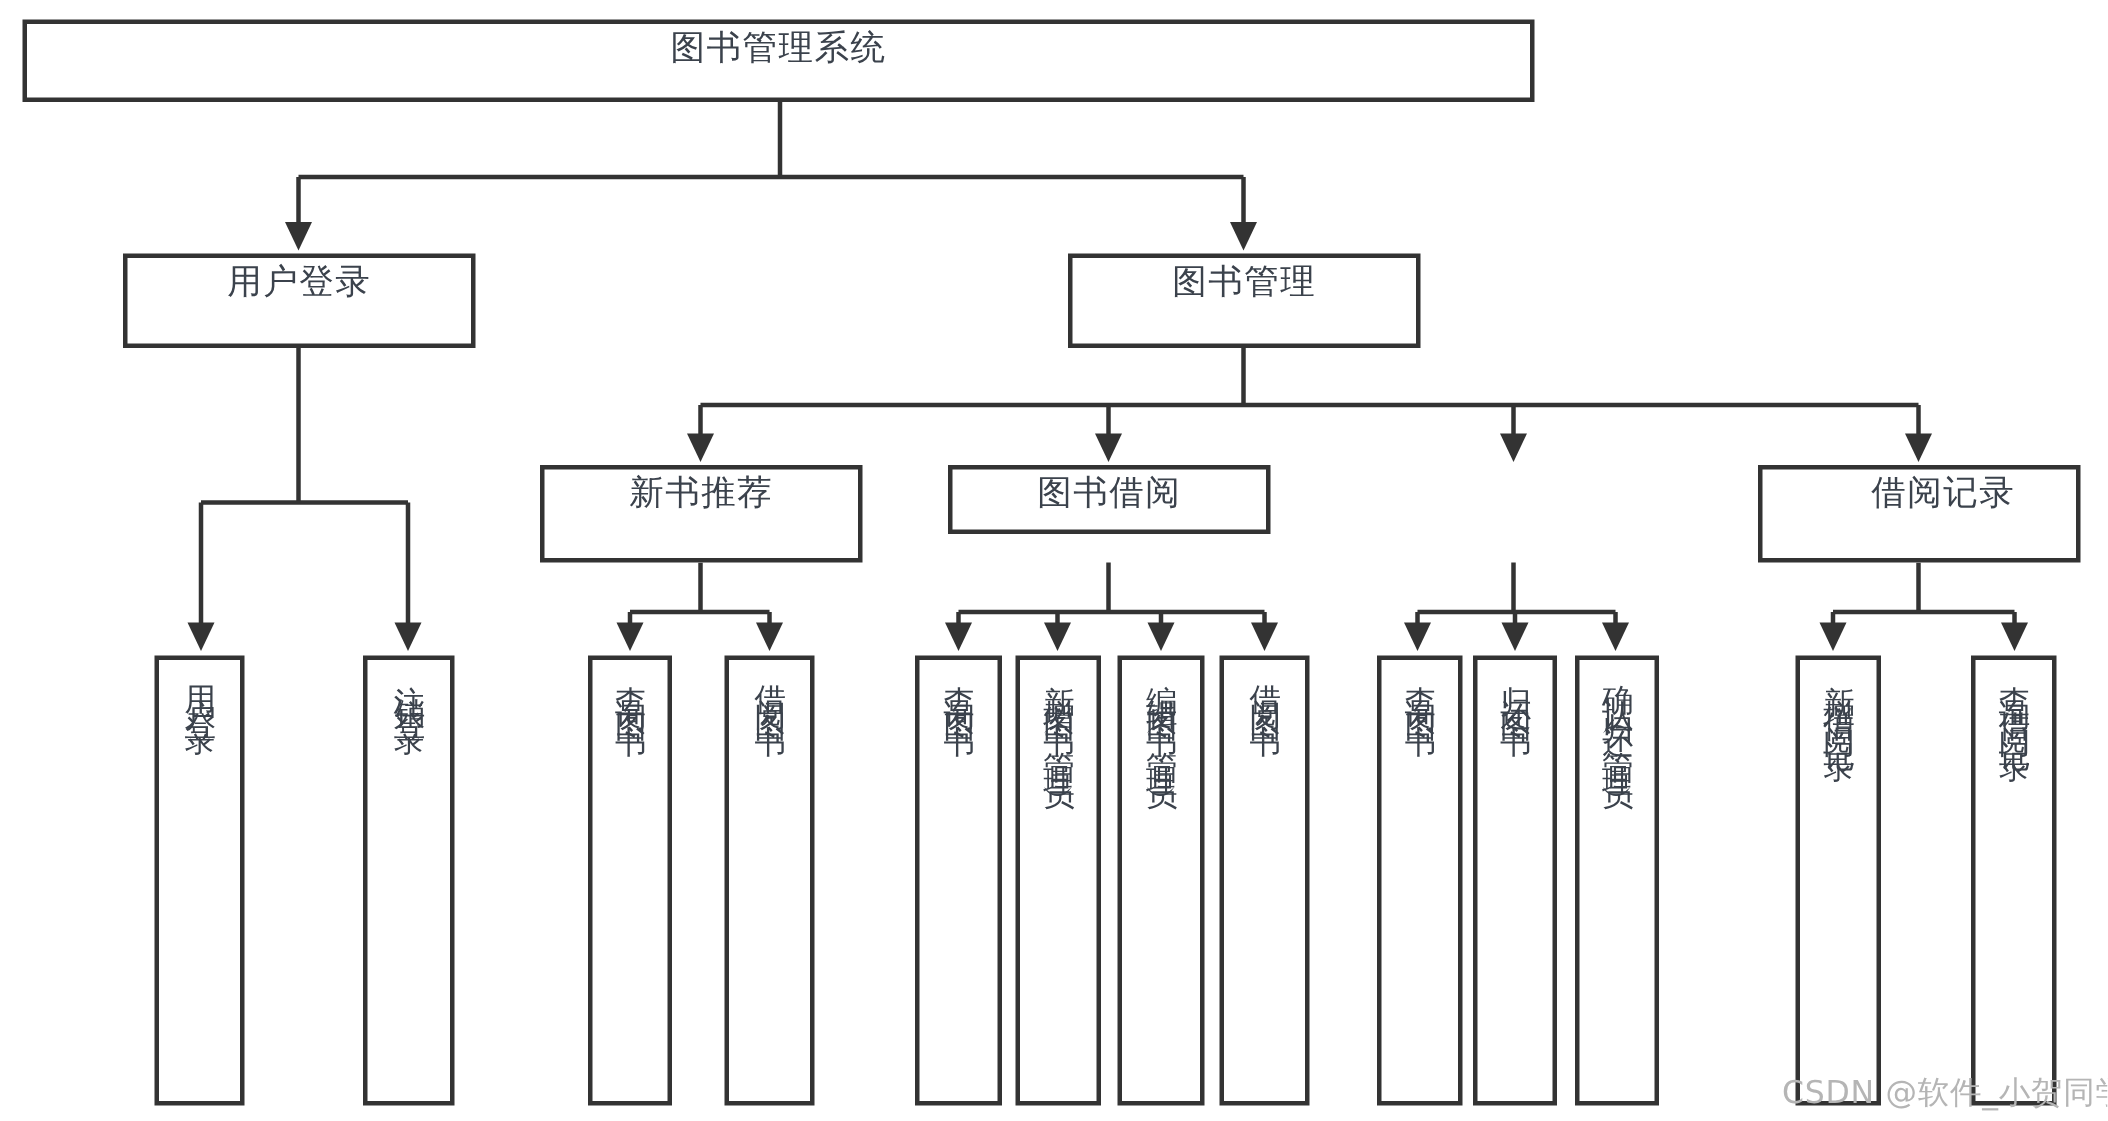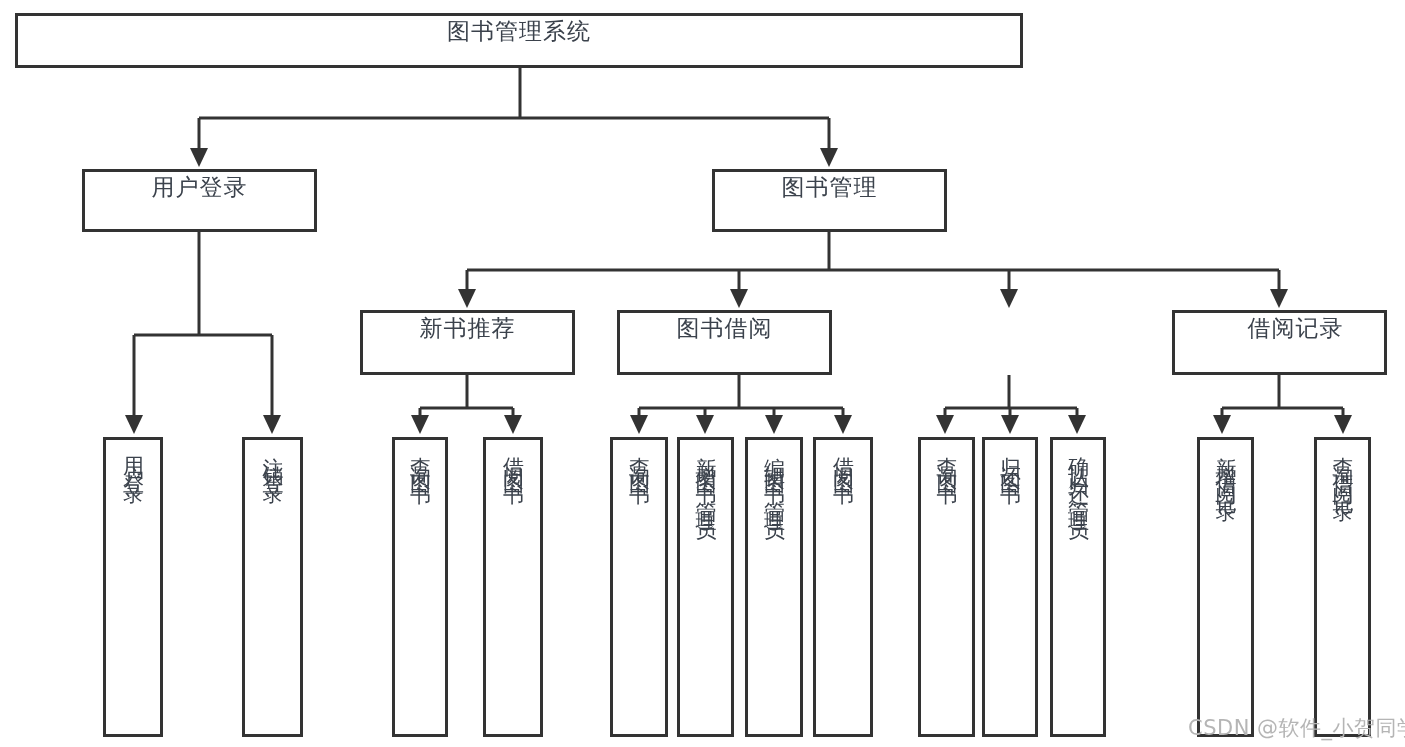--- a/index.html
+++ b/index.html
@@ -119,21 +119,21 @@
   <div class="box lvl" style="left:82px; top:169px; width:235px; height:63px;">
     <span>用户登录</span>
   </div>
   <div class="box lvl" style="left:712px; top:169px; width:235px; height:63px;">
     <span>图书管理</span>
   </div>
 
   <div class="box lvl" style="left:360px; top:310px; width:215px; height:65px;">
     <span>新书推荐</span>
   </div>
-  <div class="box lvl" style="left:617px; top:310px; width:215px; height:65px;">
+  <div class="box lvl" style="left:632px; top:310px; width:215px; height:46px;">
     <span>图书借阅</span>
   </div>
   <div class="box lvl" style="left:1172px; top:310px; width:215px; height:65px;padding-left:32px;">
     <span>借阅记录</span>
   </div>
 
   <div class="box leaf" style="left:103px; width:60px;">
     <span class="vtext">用户登录</span>
   </div>
   <div class="box leaf" style="left:242px; width:61px;">

